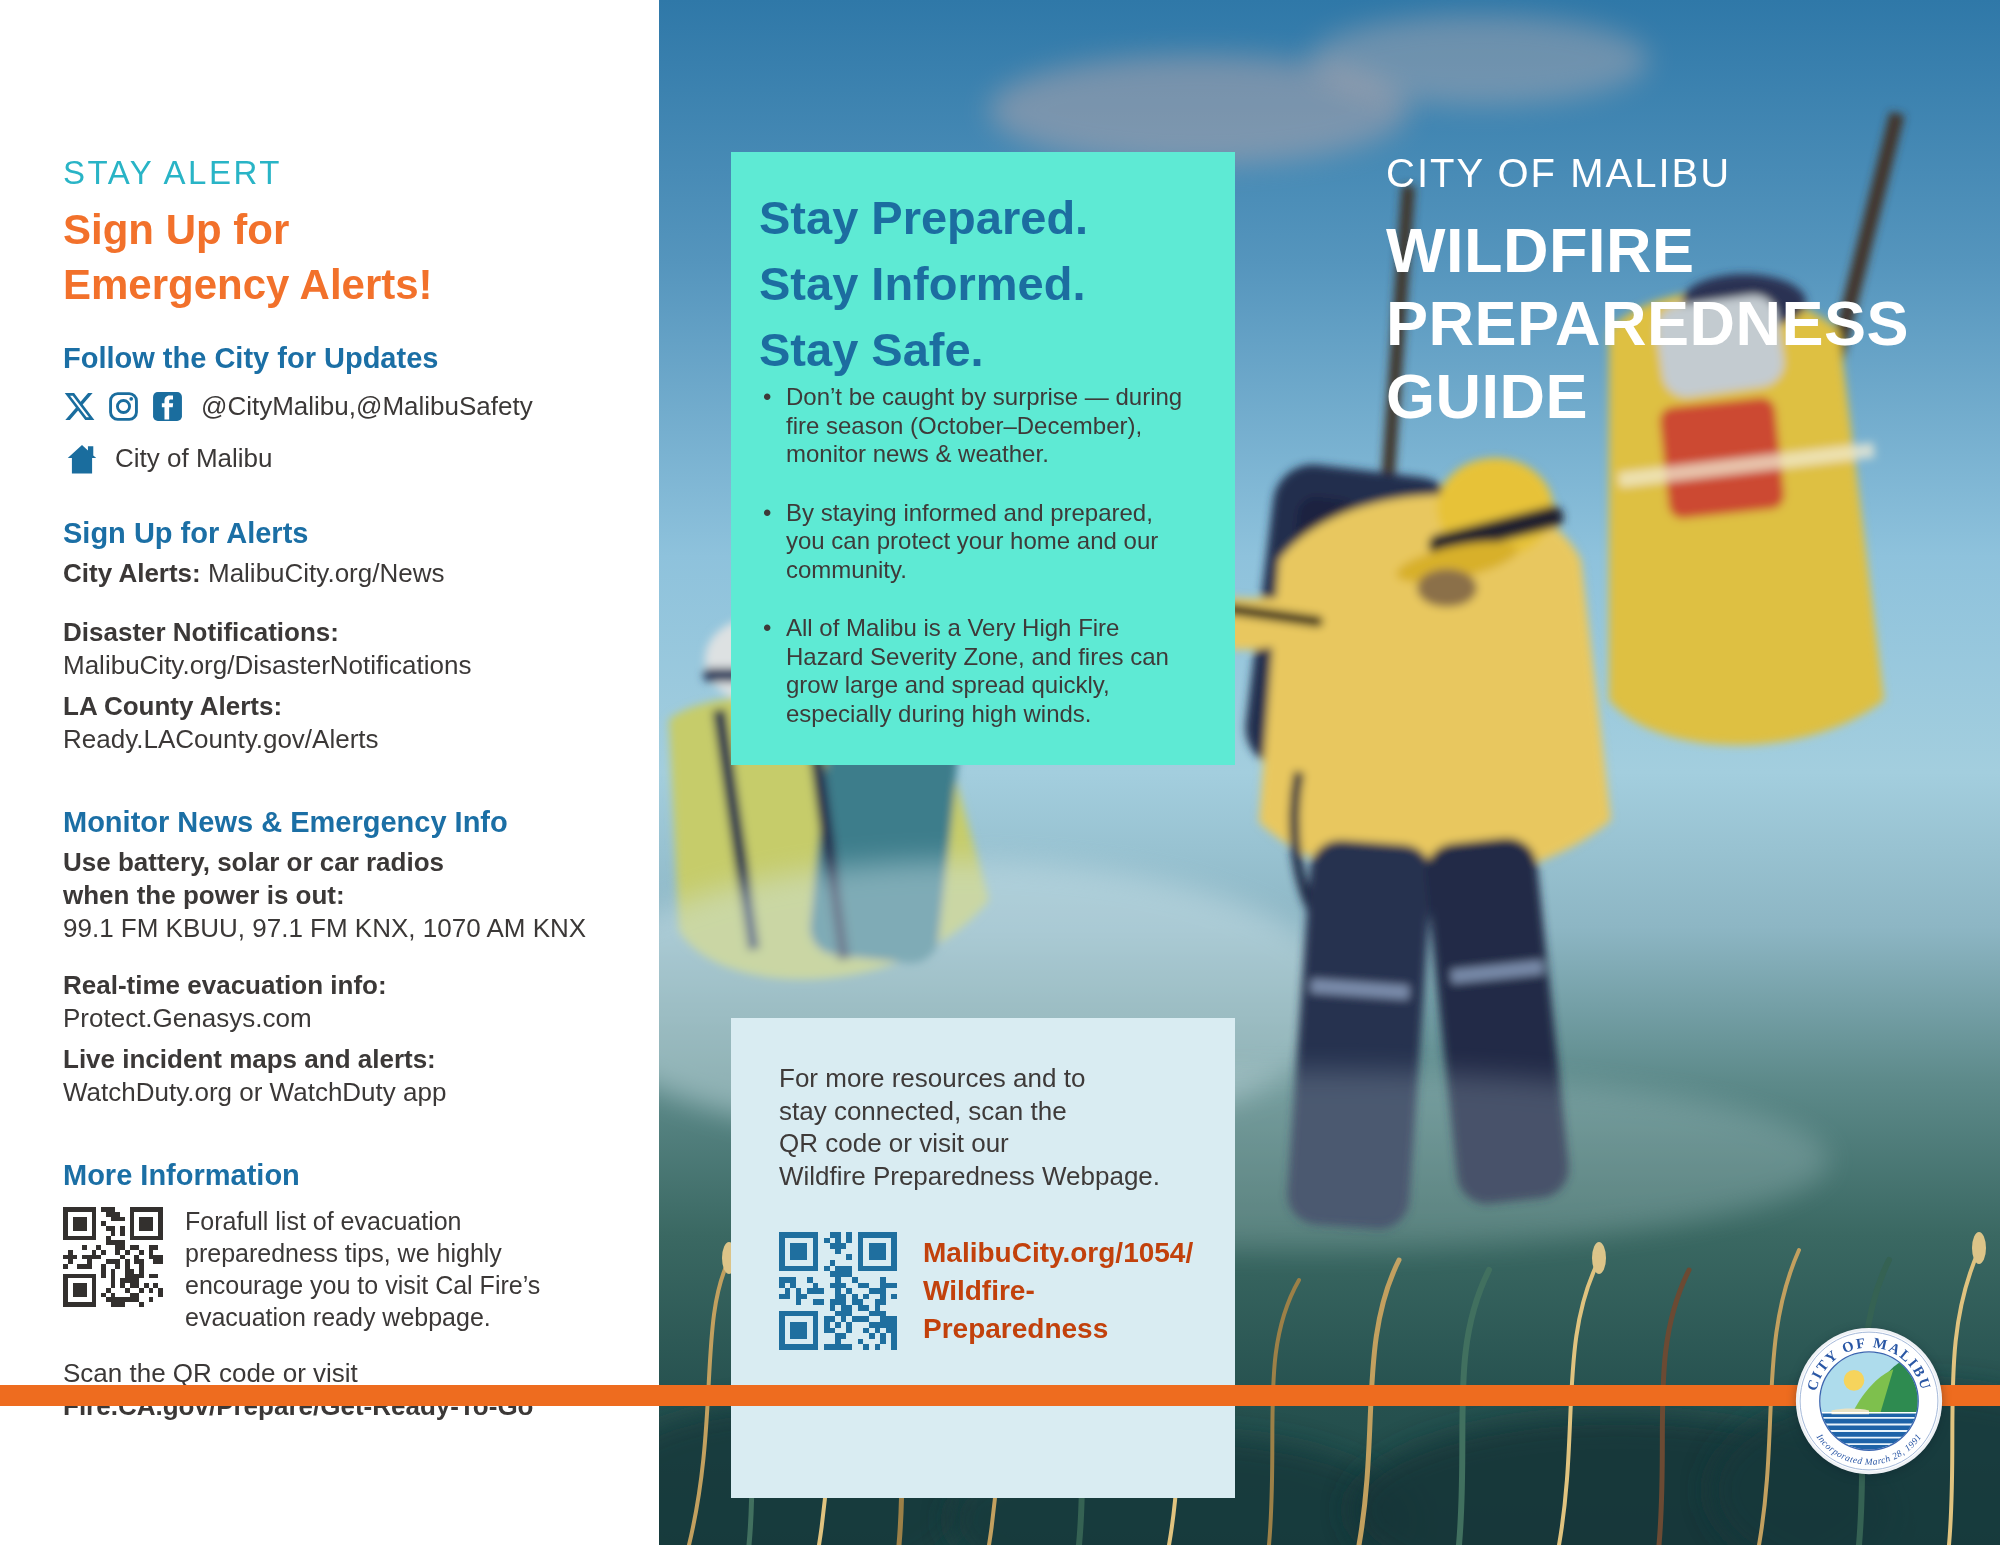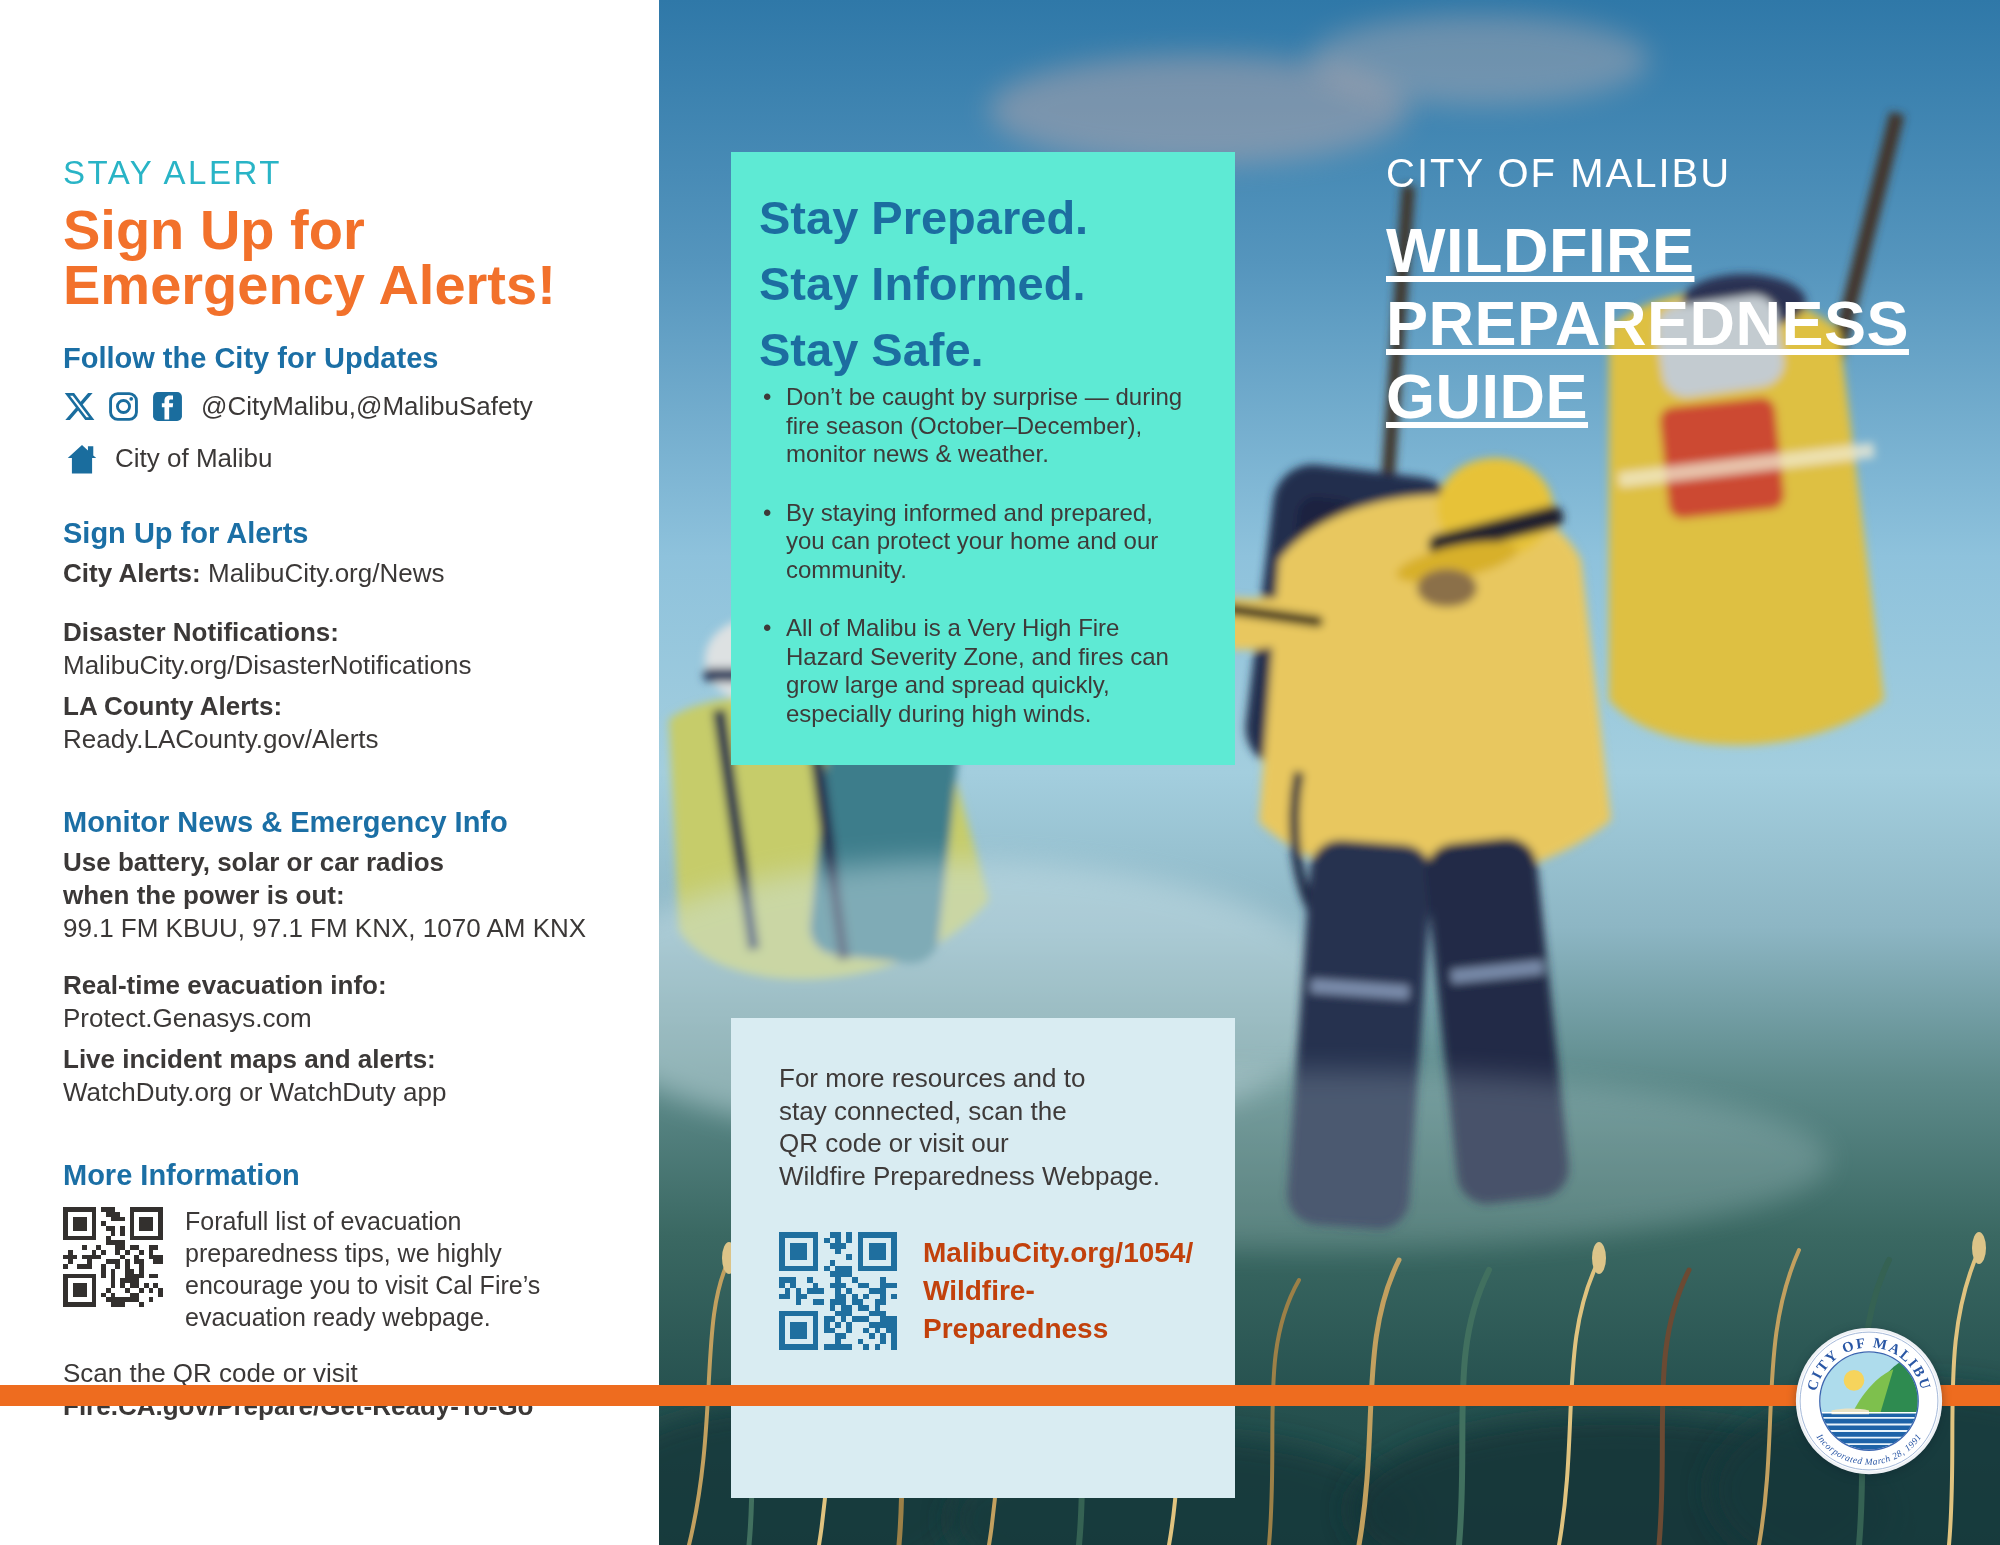--- a/index.html
+++ b/index.html
@@ -7,21 +7,21 @@
         font-family:"Liberation Sans",sans-serif;color:#3b3837;}
 
   
   .photo{position:absolute;left:659px;top:0;width:1341px;height:1545px;z-index:1;}
   .photo svg{width:100%;height:100%;display:block;}
 
   
   .lp{position:absolute;left:0;top:0;width:659px;height:1545px;background:#ffffff;z-index:2;
       box-sizing:border-box;padding:138px 20px 0 63px;margin-top:16px;}
   .kick{font-size:33px;letter-spacing:2.5px;color:#29b4c6;font-weight:400;line-height:38px;}
-  .h1{margin:10px 0 0 0;font-size:56px;line-height:55px;font-weight:700;color:#f2712b;}
+  .h1{margin:10px 0 0 0;font-size:42px;line-height:55px;font-weight:700;color:#f2712b;}
   .sub-h{margin-top:28px;font-size:29px;font-weight:700;color:#1b6fa5;line-height:36px;}
   .row-icons{margin-top:14px;display:flex;align-items:center;gap:11px;}
   .sic{width:33px;height:33px;display:inline-flex;align-items:center;justify-content:center;color:#1a6d9e;}
   .sic svg{width:100%;height:100%;display:block;}
   .handles{font-size:26px;color:#3b3837;margin-left:6px;}
   .row-house{margin-top:18px;display:flex;align-items:center;gap:14px;}
   .hic{width:38px;height:34px;color:#1a6d9e;}
   .hic svg{width:100%;height:100%;display:block;}
   .body-line{font-size:26px;line-height:33px;}
   .bold{font-weight:700;}
@@ -43,21 +43,21 @@
   .qr-box{position:absolute;left:731px;top:1018px;width:504px;height:480px;background:#d9ecf2;z-index:3;
           box-sizing:border-box;padding:44px 24px 0 48px;}
   .qrb-line{font-size:26px;line-height:32.5px;color:#3e3a39;}
   .qr-row2{margin-top:40px;display:flex;gap:26px;align-items:center;}
   .qr-blue{width:118px;height:118px;color:#1f6f9f;flex:0 0 auto;}
   .qr-url{font-size:28px;line-height:38px;font-weight:700;color:#c2410c;}
 
   
   .cover{position:absolute;left:1386px;top:148px;z-index:3;color:#ffffff;}
   .cover-kick{font-size:40px;font-weight:300;letter-spacing:2px;line-height:50px;}
-  .cover-title{margin-top:16px;font-size:63px;font-weight:800;line-height:73px;letter-spacing:.5px;text-decoration:underline;}
+  .cover-title{margin-top:16px;font-size:63px;font-weight:800;line-height:73px;letter-spacing:.5px;}
 
   
   .stripe{position:absolute;left:0;top:1385px;width:2000px;height:21px;background:#ee6c1f;z-index:4;}
   .seal{position:absolute;left:1794px;top:1326px;width:150px;height:150px;z-index:5;
         filter:drop-shadow(0 2px 5px rgba(10,30,40,.35));}
 </style>
 </head>
 <body>
 
 <div class="page">

